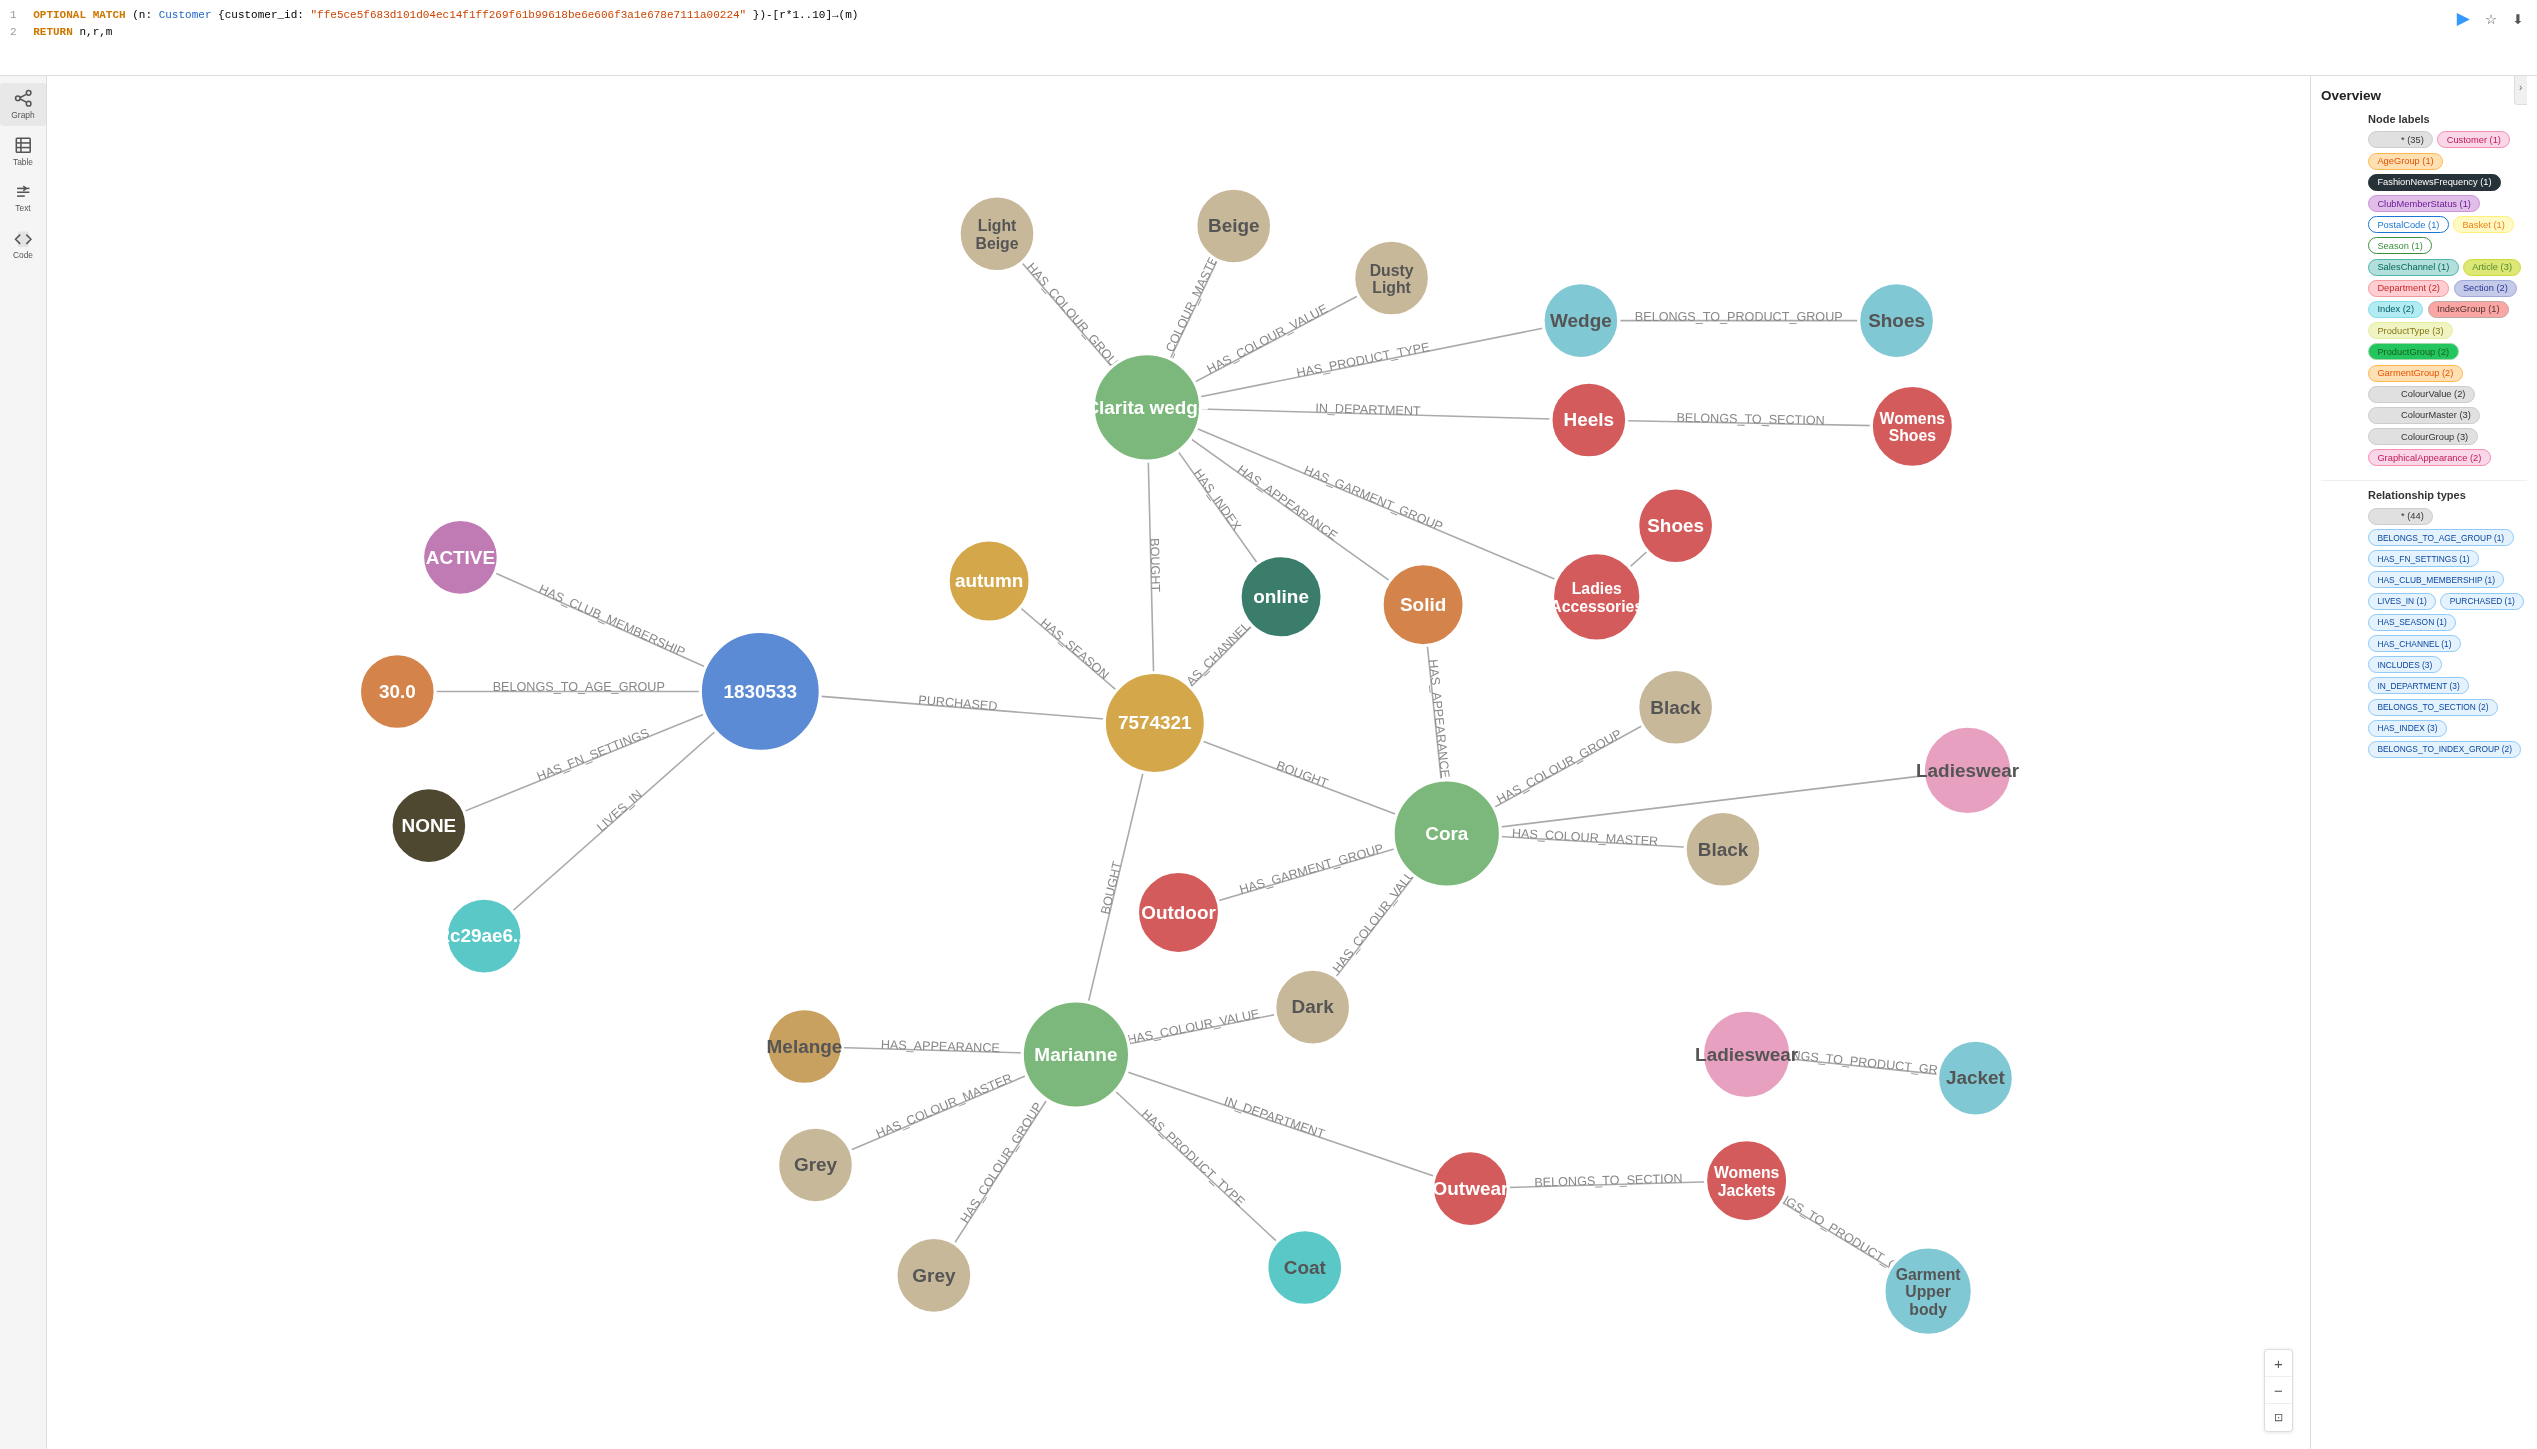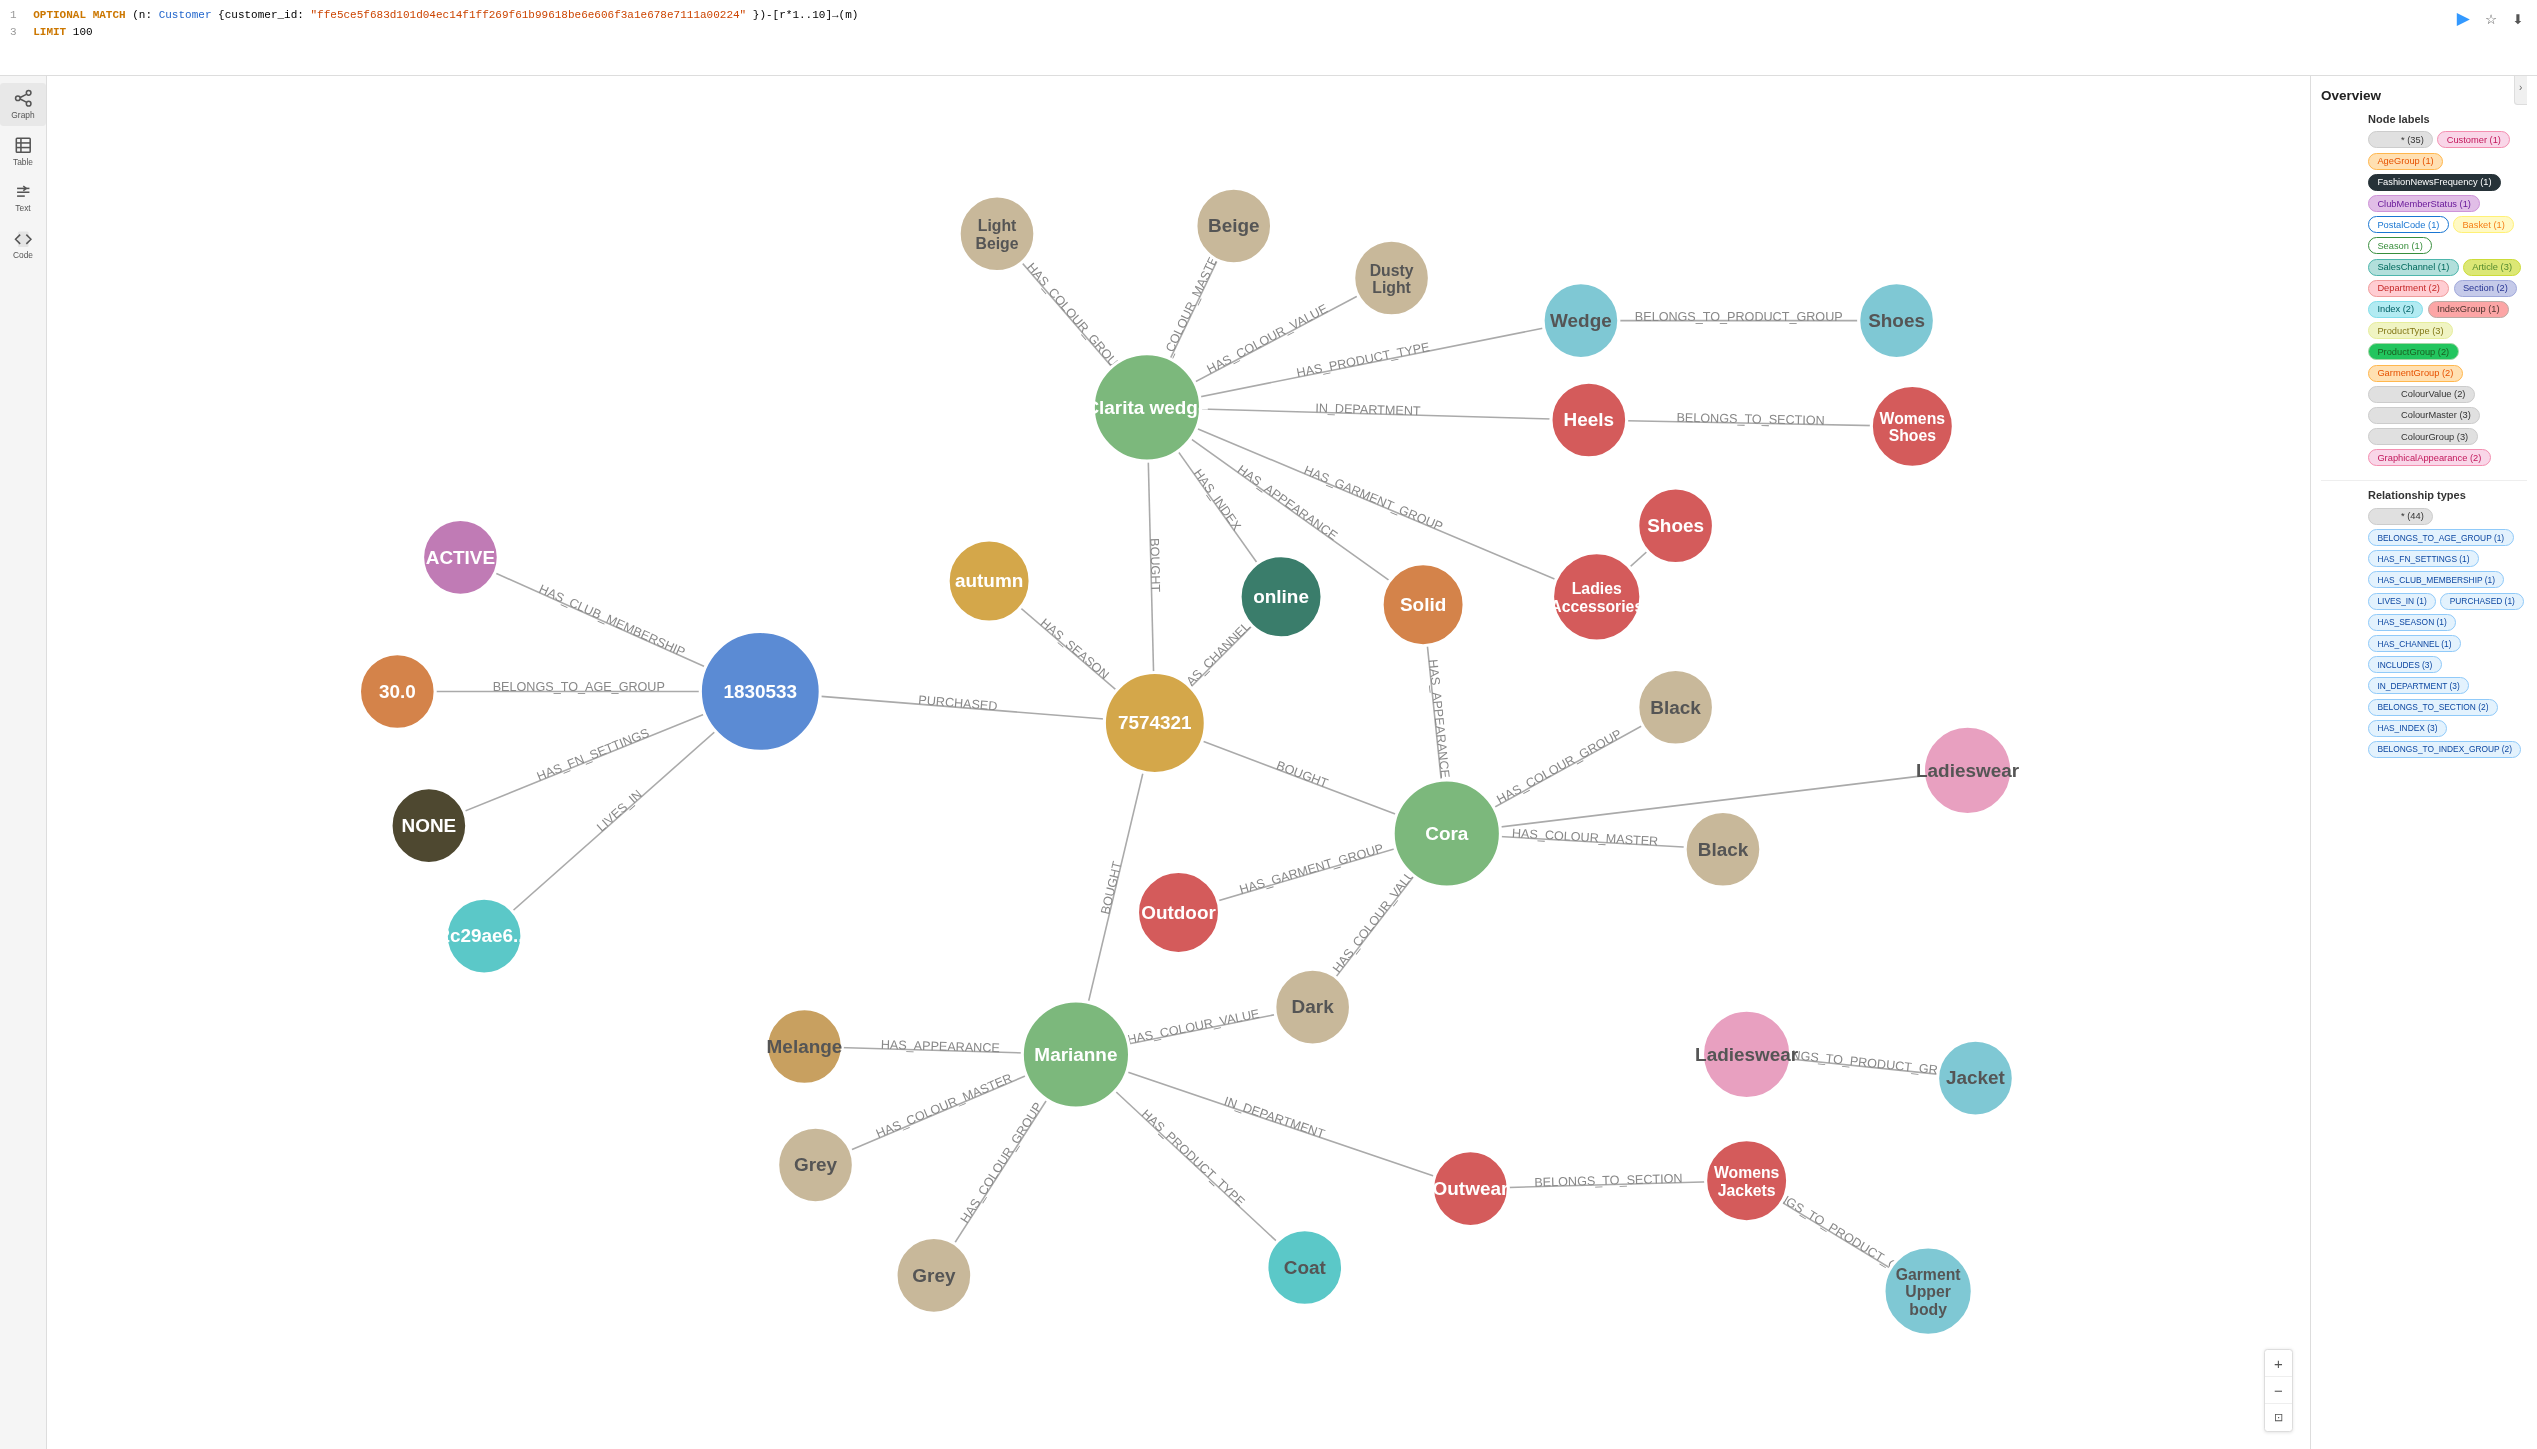--- a/index.html
+++ b/index.html
@@ -199,23 +199,23 @@
   <div>
     <span class="line-num">1</span>
     <span class="kw-opt">OPTIONAL MATCH</span>
     <span> (n:</span>
     <span class="kw-label">Customer</span>
     <span> {customer_id: </span>
     <span class="str-val">"ffe5ce5f683d101d04ec14f1ff269f61b99618be6e606f3a1e678e7111a00224"</span>
     <span>})-[r*1..10]→(m)</span>
   </div>
   <div>
-    <span class="line-num">3</span>
-    <span class="kw-limit">LIMIT</span>
-    <span> 100</span>
+    <span class="line-num">2</span>
+    <span class="kw-return">RETURN</span>
+    <span> n,r,m</span>
   </div>
   <div id="editor-actions">
     <button class="editor-btn run">▶</button>
     <button class="editor-btn">☆</button>
     <button class="editor-btn">⬇</button>
   </div>
 </div>
 
 <div id="main">
 

